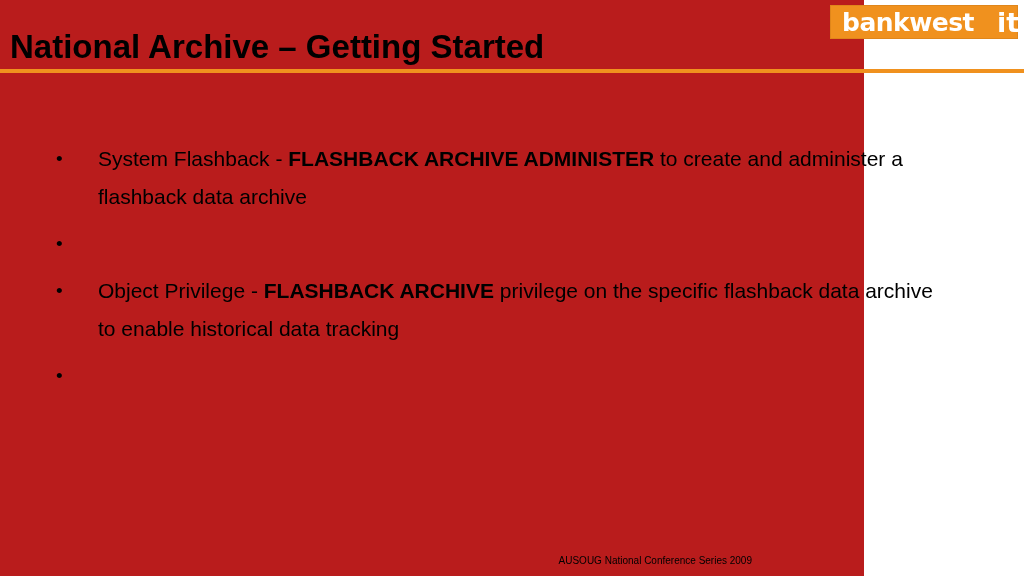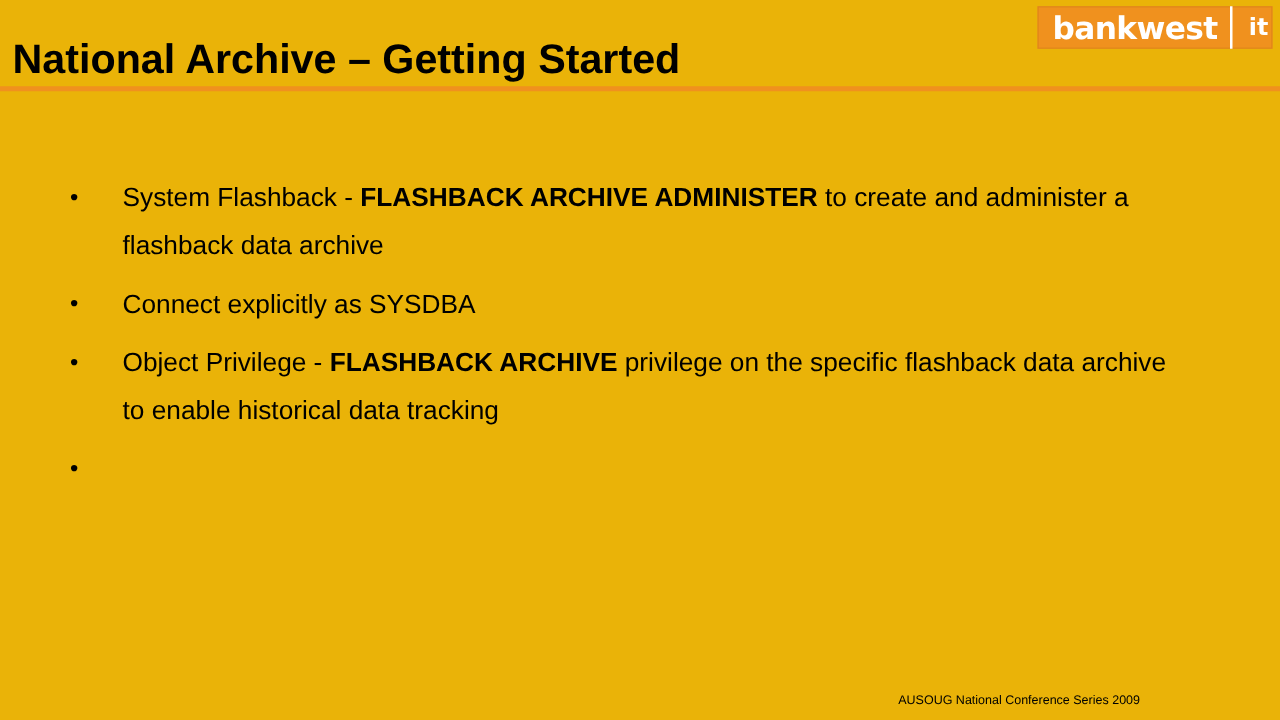--- a/index.html
+++ b/index.html
@@ -8,23 +8,23 @@
   }
   body {
     width: 1024px;
     height: 576px;
     background: #ffffff;
     font-family: "Liberation Sans", sans-serif;
     overflow: hidden;
   }
   .slide {
     position: relative;
-    width: 1024px;
+    width: 864px;
     height: 576px;
-    background: #eab308;
+    background: #b91c1c;
   }
   
   .logo {
     position: absolute;
     top: 5px;
     left: 830px;
     width: 188px;
     height: 34px;
     background: #f0911e;
     border: 1px solid #e0861a;
@@ -41,21 +41,21 @@
     font-family: "DejaVu Sans", sans-serif;
   }
   .logo-sep {
     width: 2px;
     height: 34px;
     background: #ffffff;
     margin-left: 10px;
   }
   .logo-it {
     color: #ffffff;
-    font-size: 19px;
+    font-size: 27px;
     font-weight: bold;
     padding-left: 13px;
     font-family: "DejaVu Sans", sans-serif;
   }
   
   .title {
     position: absolute;
     top: 28px;
     left: 10px;
     font-size: 33px;
@@ -124,21 +124,20 @@
   <div class="title">National Archive – Getting Started</div>
   <div class="title-rule"></div>
 
   <div class="content">
     <div class="bullet-row">
       <span class="bullet-mark">•</span>
       <span class="bullet-text"><span>System Flashback - </span><b>FLASHBACK ARCHIVE ADMINISTER</b><span> to create and administer a flashback data archive</span></span>
     </div>
     <div class="bullet-row">
       <span class="bullet-mark">•</span>
-      <span class="bullet-text"><span>Connect explicitly as SYSDBA</span></span>
     </div>
     <div class="bullet-row">
       <span class="bullet-mark">•</span>
       <span class="bullet-text"><span>Object Privilege - </span><b>FLASHBACK ARCHIVE</b><span> privilege on the specific flashback data archive to enable historical data tracking</span></span>
     </div>
     <div class="bullet-row">
       <span class="bullet-mark">•</span>
     </div>
   </div>
 

